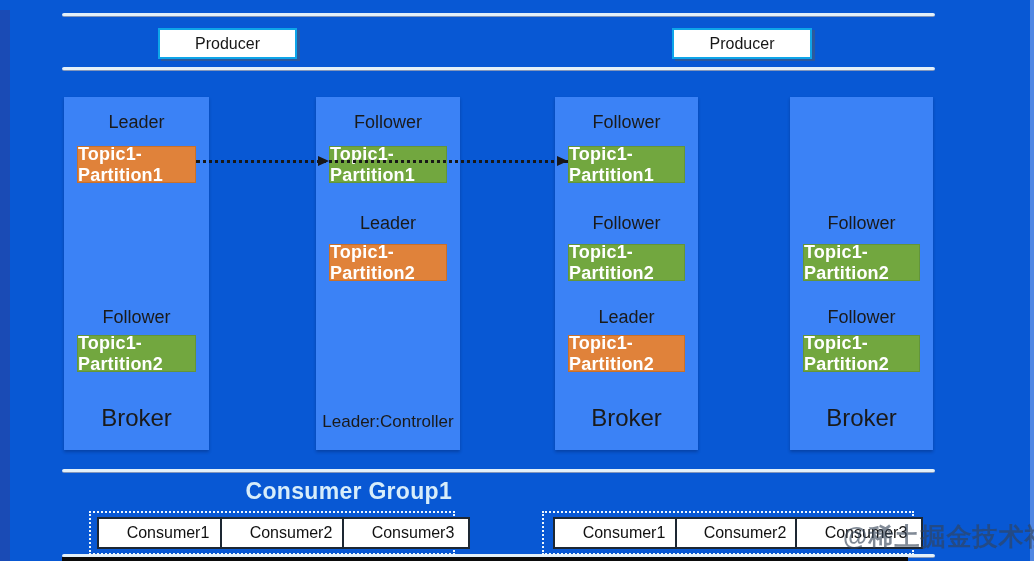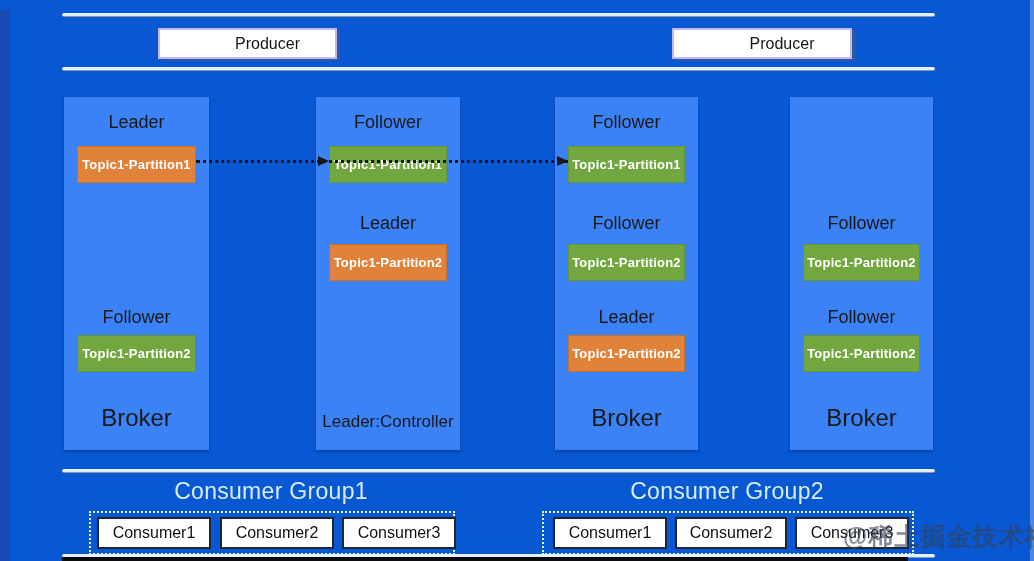--- a/index.html
+++ b/index.html
@@ -9,62 +9,62 @@
     font-family:"Liberation Sans", sans-serif;
   }
   .left-stripe{position:absolute;left:0;top:10px;width:10px;height:551px;background:#1A4BB5;}
   .right-edge{position:absolute;right:0;top:0;width:4px;height:561px;background:#4F86E3;}
   .hline{position:absolute;left:62px;width:873px;height:3px;background:#E3F0F9;border-bottom:1px solid rgba(10,40,110,.45);border-radius:2px;}
   .hline.l1{top:13px}.hline.l2{top:67px}.hline.l3{top:469px}.hline.l4{top:554px}
   .black-strip{position:absolute;left:62px;top:557px;width:846px;height:4px;background:#0b0b0b;}
 
   .producer{
     position:absolute;top:28px;height:27px;background:#fff;
-    border:2px solid #c4b5fd;box-shadow:3px 2px 0 rgba(90,90,90,.45);
+    border:2px solid #0ea5e9;box-shadow:3px 2px 0 rgba(90,90,90,.45);
     display:flex;align-items:center;justify-content:center;
-    font-size:16px;color:#161616;padding-left:40px;
+    font-size:16px;color:#161616;
   }
   .producer.p1{left:158px;width:135px}
   .producer.p2{left:672px;width:136px}
 
   .broker{position:absolute;top:97px;height:353px;background:#3b82f6;box-shadow:0 2px 3px rgba(0,0,30,.25);}
   .broker.b1{left:64px;width:145px}
   .broker.b2{left:316px;width:144px}
   .broker.b3{left:555px;width:143px}
   .broker.b4{left:790px;width:143px}
 
   .role{position:absolute;left:0;width:100%;text-align:center;font-size:18px;color:#1a1a1a;line-height:20px;}
   .pos-roleA{top:15px}.pos-roleB{top:116px}.pos-roleC{top:210px}
   .part{
     position:absolute;left:13px;right:13px;height:35px;
     display:flex;align-items:center;justify-content:center;
-    color:#fff;font-weight:bold;font-size:13px;letter-spacing:.2px;
+    color:#fff;font-weight:bold;font-size:18px;letter-spacing:.2px;
   }
   .pos-partA{top:49px}.pos-partB{top:147px}.pos-partC{top:238px}
   .part.orange{background:#E0823A;border:1px solid #C9702A;}
   .part.green{background:#72A73F;border:1px solid #639539;}
   .bname{position:absolute;left:0;bottom:18px;width:100%;text-align:center;font-size:24px;color:#1a1a1a;white-space:nowrap;}
   .broker.b2 .bname{font-size:17px;}
 
   .dotline{position:absolute;left:196px;top:160px;width:372px;height:0;border-top:3px dotted #181818;z-index:6;}
   .arrowhead{position:absolute;top:156px;width:0;height:0;z-index:7;
     border-top:5px solid transparent;border-bottom:5px solid transparent;border-left:11px solid #181818;}
   .arrowhead.a1{left:318px}.arrowhead.a2{left:557px}
 
-  .cg-title{position:absolute;top:478px;height:26px;text-align:center;
-    font-size:23px;font-weight:400;color:#D7EDFA;letter-spacing:.3px;}
+  .cg-title{position:absolute;top:478px;height:26px;text-align:right;
+    font-size:23px;font-weight:700;color:#D7EDFA;letter-spacing:.3px;}
   .cg-title.g1{left:90px;width:362px}
   .cg-title.g2{left:543px;width:368px}
   .cg-box{position:absolute;top:511px;height:40px;border:2px dotted #EDF7FD;}
   .cg-box.g1{left:89px;width:362px}
   .cg-box.g2{left:542px;width:368px}
   .consumer{
     position:absolute;top:517px;height:28px;background:#fff;
     border:2px solid #1D2733;display:flex;align-items:center;justify-content:center;
-    font-size:16px;color:#111;
+    font-size:16px;color:#111;padding-left:14px;
   }
   .c-g1-1{left:97px;width:110px}.c-g1-2{left:220px;width:110px}.c-g1-3{left:342px;width:110px}
   .c-g2-1{left:553px;width:110px}.c-g2-2{left:675px;width:108px}.c-g2-3{left:795px;width:110px}
 
   .watermark{position:absolute;left:843px;top:520px;z-index:9;
     font-size:25px;font-weight:bold;color:rgba(52,66,86,.62);letter-spacing:1px;white-space:nowrap;}
 </style>
 </head>
 <body>
 
@@ -118,21 +118,20 @@
     <div class="role pos-roleC">Follower</div>
     <div class="part green pos-partC">Topic1-Partition2</div>
     <div class="bname">Broker</div>
   </div>
 
   <div class="dotline"></div>
   <div class="arrowhead a1"></div>
   <div class="arrowhead a2"></div>
 
   <div class="cg-title g1">Consumer Group1</div>
-  <div class="cg-title g2">Consumer Group2</div>
 
   <div class="cg-box g1"></div>
   <div class="cg-box g2"></div>
 
   <div class="consumer c-g1-1">Consumer1</div>
   <div class="consumer c-g1-2">Consumer2</div>
   <div class="consumer c-g1-3">Consumer3</div>
   <div class="consumer c-g2-1">Consumer1</div>
   <div class="consumer c-g2-2">Consumer2</div>
   <div class="consumer c-g2-3">Consumer3</div>

